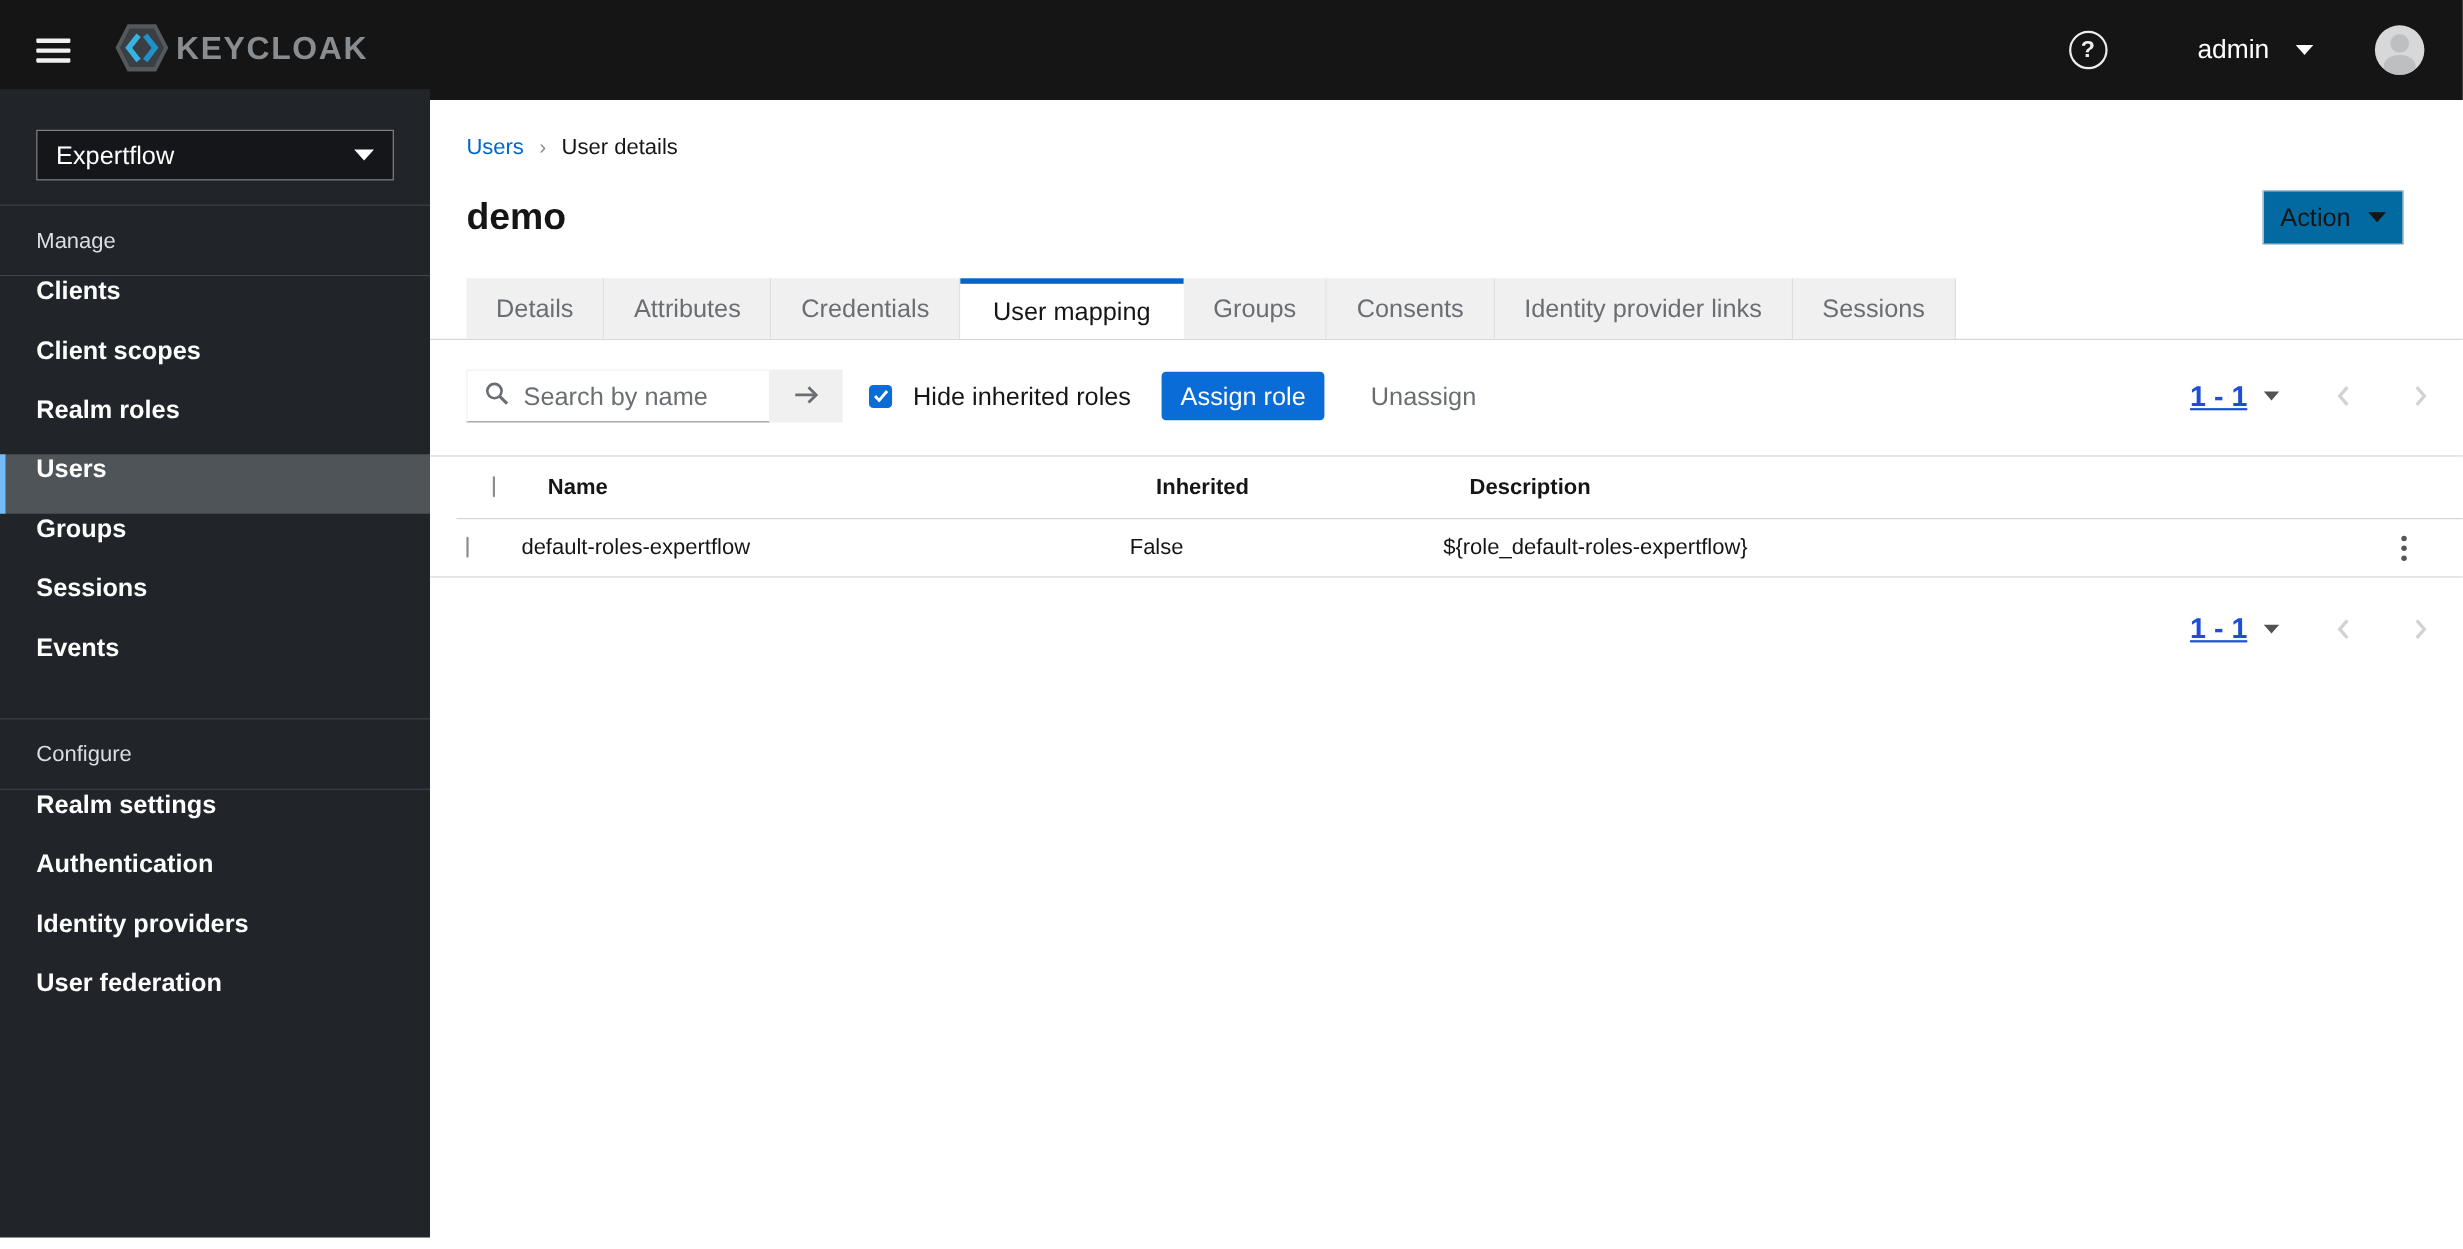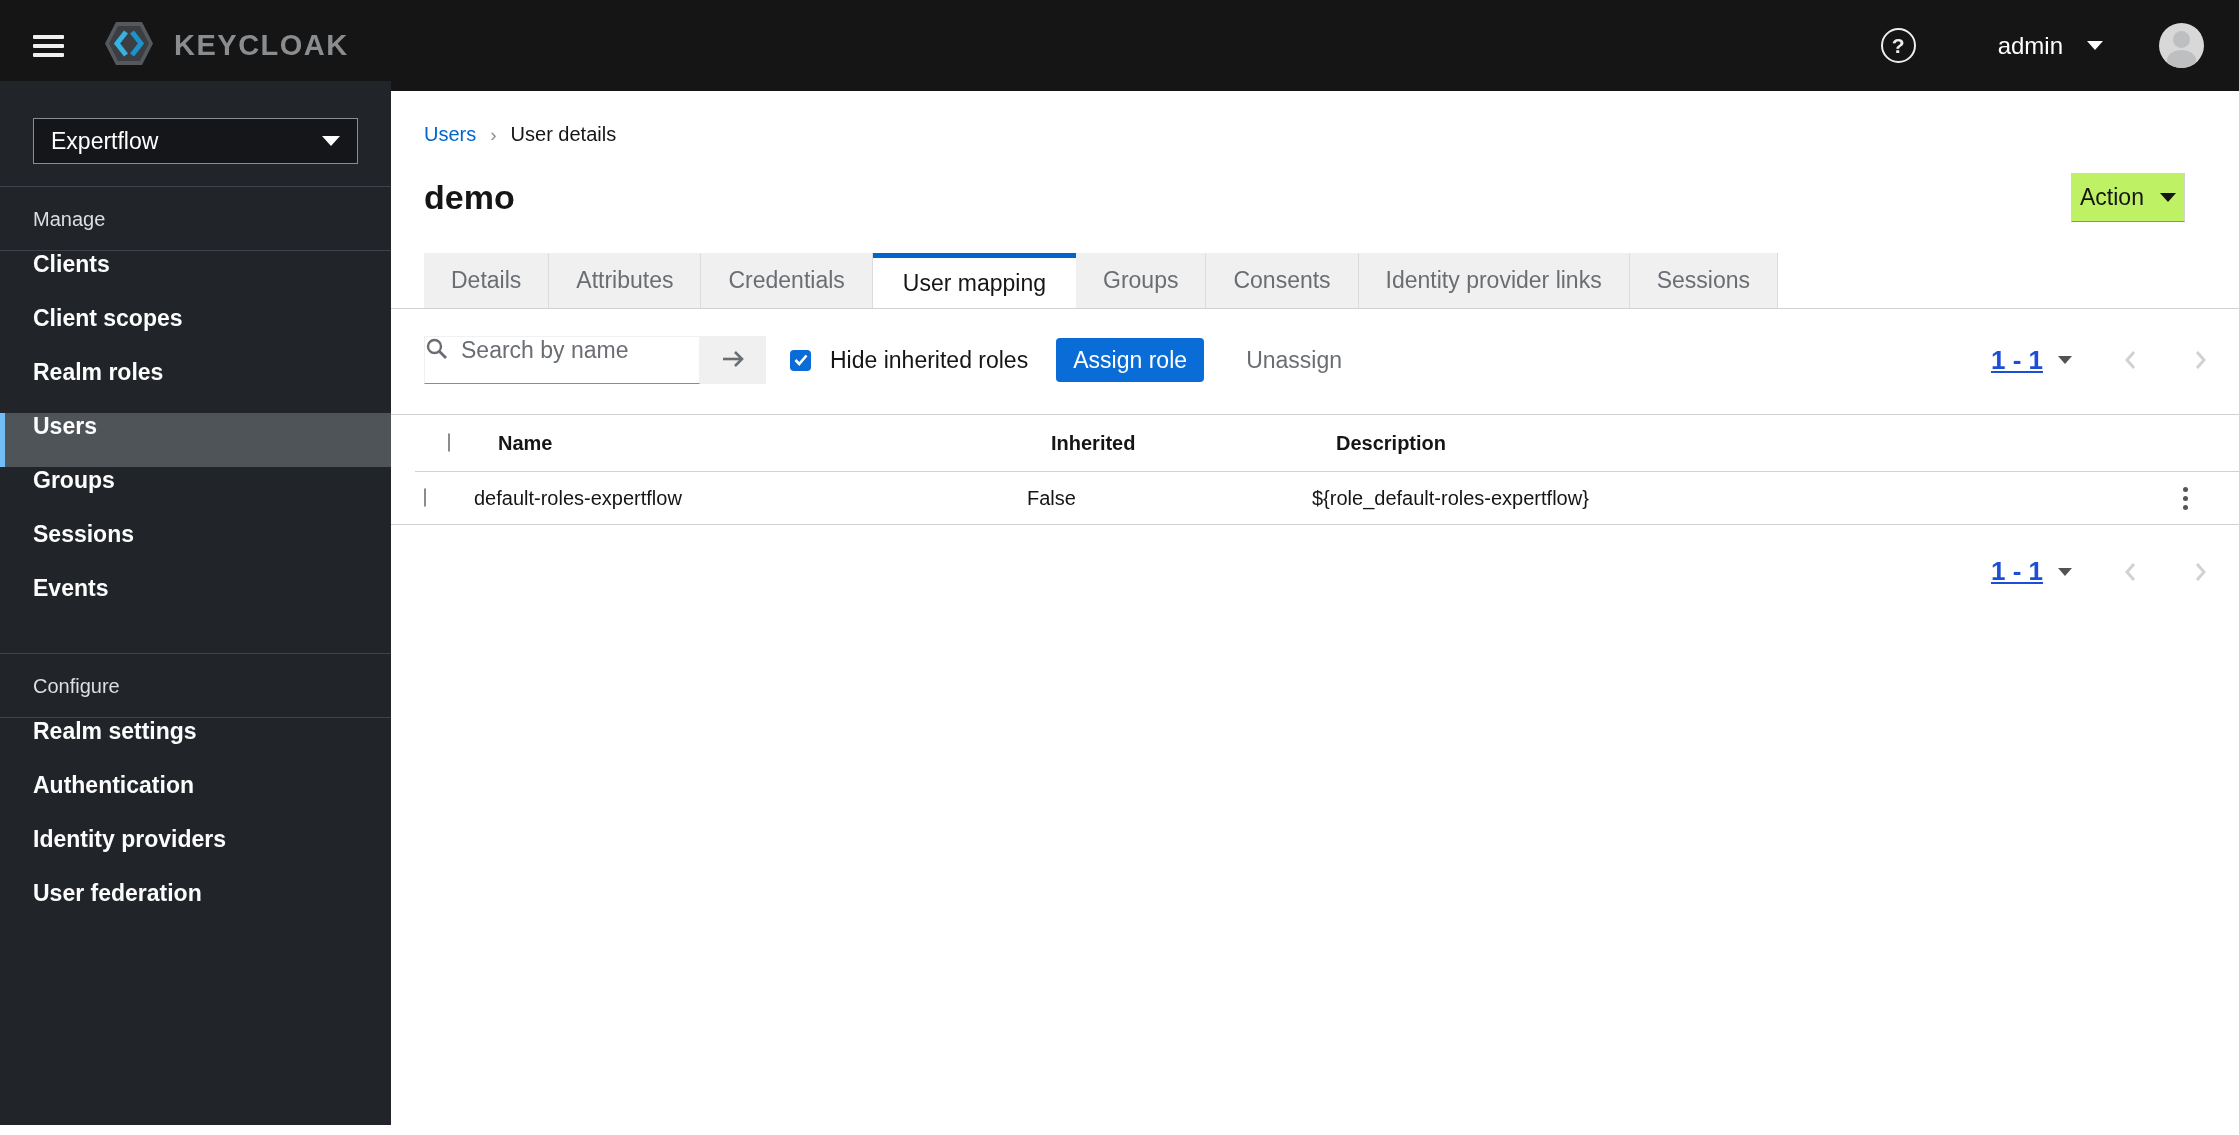--- a/index.html
+++ b/index.html
@@ -4,21 +4,21 @@
 <style>
   * { box-sizing: border-box; margin: 0; padding: 0; }
   html, body { width: 2239px; height: 1135px; }
   body { font-family: "Liberation Sans", sans-serif; background: #fff; overflow: hidden; position: relative; }
 
   
   .masthead { position: absolute; top: 0; left: 0; width: 2239px; height: 91px; background: #151515; display: flex; align-items: center; }
   .hamburger { margin-left: 33px; width: 31px; height: 22px; display: flex; flex-direction: column; justify-content: space-between; cursor: pointer; background: none; border: none; }
   .hamburger span { display: block; height: 4px; background: #f0f0f0; border-radius: 1px; }
   .brand { display: flex; align-items: center; margin-left: 40px; cursor: pointer; }
-  .brand-text { color: #8a8d90; font-weight: bold; font-size: 29px; letter-spacing: 1.5px; margin-left: 20px; }
+  .brand-text { color: #8a8d90; font-weight: bold; font-size: 29px; letter-spacing: 1.5px; margin-left: 6px; }
   .masthead-right { margin-left: auto; margin-right: 35px; display: flex; align-items: center; }
   .help-icon { width: 35px; height: 35px; border: 2.5px solid #ededed; border-radius: 50%; color: #ededed; font-size: 21px; font-weight: bold; display: flex; align-items: center; justify-content: center; cursor: pointer; background: none; }
   .user-menu { display: flex; align-items: center; margin-left: 82px; cursor: pointer; background: none; border: none; }
   .user-name { color: #fff; font-size: 24px; }
   .caret-down-white { width: 0; height: 0; border-left: 8px solid transparent; border-right: 8px solid transparent; border-top: 9px solid #fff; margin-left: 24px; }
   .avatar { width: 45px; height: 45px; border-radius: 50%; background: #d8d8d8; margin-left: 56px; position: relative; overflow: hidden; cursor: pointer; }
   .avatar .head { position: absolute; width: 17px; height: 17px; border-radius: 50%; background: #bdbfc1; left: 14px; top: 8px; }
   .avatar .torso { position: absolute; width: 29px; height: 20px; border-radius: 50% 50% 0 0; background: #bdbfc1; left: 8px; top: 27px; }
 
   
@@ -34,32 +34,32 @@
 
   
   .main { position: absolute; top: 91px; left: 391px; width: 1848px; height: 1044px; background: #fff; }
   .header-area { padding: 32px 54px 0 33px; }
   .breadcrumb { display: flex; align-items: center; font-size: 20px; }
   .breadcrumb-link { color: #0066cc; text-decoration: none; cursor: pointer; }
   .breadcrumb-sep { color: #8a8d90; font-size: 19px; margin: 0 14px; }
   .breadcrumb-current { color: #151515; }
   .title-row { margin-top: 27px; display: flex; align-items: center; justify-content: space-between; }
   .page-title { font-size: 34px; font-weight: 600; color: #151515; }
-  .action-btn { width: 114px; height: 49px; background: #bef264; border: 1px solid #d2d2d2; border-bottom: 1px solid #8a8d90; font-size: 23px; color: #151515; display: flex; align-items: center; justify-content: center; cursor: pointer; font-family: inherit; }
+  .action-btn { width: 128px; height: 49px; background: #0369a1; border: 1px solid #d2d2d2; border-bottom: 1px solid #8a8d90; font-size: 23px; color: #151515; display: flex; align-items: center; justify-content: center; cursor: pointer; font-family: inherit; }
   .caret-down-dark { width: 0; height: 0; border-left: 8px solid transparent; border-right: 8px solid transparent; border-top: 9px solid #151515; margin-left: 16px; }
 
   
   .tabs { margin-top: 31px; display: flex; padding-left: 33px; border-bottom: 1px solid #d2d2d2; }
   .tab { background: #f0f0f0; color: #6a6e73; font-size: 23px; height: 55px; display: flex; align-items: center; padding: 0 27px; border-right: 1px solid #dcdcdc; cursor: pointer; border-top: none; border-left: none; border-bottom: none; font-family: inherit; }
   .tab.active { background: #fff; color: #151515; border-right: none; border-top: 5px solid #0066cc; margin-bottom: -1px; z-index: 2; position: relative; padding: 0 30px; }
 
   
   .toolbar { margin-top: 27px; padding: 0 29px 0 33px; display: flex; align-items: center; height: 48px; }
   .search-group { display: flex; height: 48px; }
-  .search-box { width: 276px; background: #fff; border: 1px solid #f0f0f0; border-bottom: 1px solid #8a8d90; display: flex; align-items: flex-start; }
+  .search-box { width: 276px; background: #fff; border: 1px solid #f0f0f0; border-bottom: 1px solid #8a8d90; display: flex; align-items: center; padding-left: 15px; }
   .search-box input { border: none; outline: none; font-size: 23px; color: #151515; width: 215px; margin-left: 12px; font-family: inherit; }
   .search-box input::placeholder { color: #6a6e73; }
   .search-btn { width: 66px; height: 48px; background: #f0f0f0; border: none; display: flex; align-items: center; justify-content: center; cursor: pointer; }
   .cb-group { display: flex; align-items: center; margin-left: 24px; cursor: pointer; }
   .checkbox-checked { width: 21px; height: 21px; background: #0a6cd6; border-radius: 4px; display: flex; align-items: center; justify-content: center; }
   .cb-label { font-size: 23px; color: #151515; margin-left: 19px; }
   .primary-btn { margin-left: 28px; width: 148px; height: 44px; background: #0a6cd6; color: #fff; border: none; border-radius: 4px; font-size: 23px; cursor: pointer; font-family: inherit; }
   .plain-btn { margin-left: 42px; background: none; border: none; color: #6a6e73; font-size: 23px; cursor: pointer; font-family: inherit; }
   .pagination { margin-left: auto; display: flex; align-items: center; }
   .page-range { font-size: 26px; font-weight: bold; color: #1d4ed8; text-decoration: underline; }

